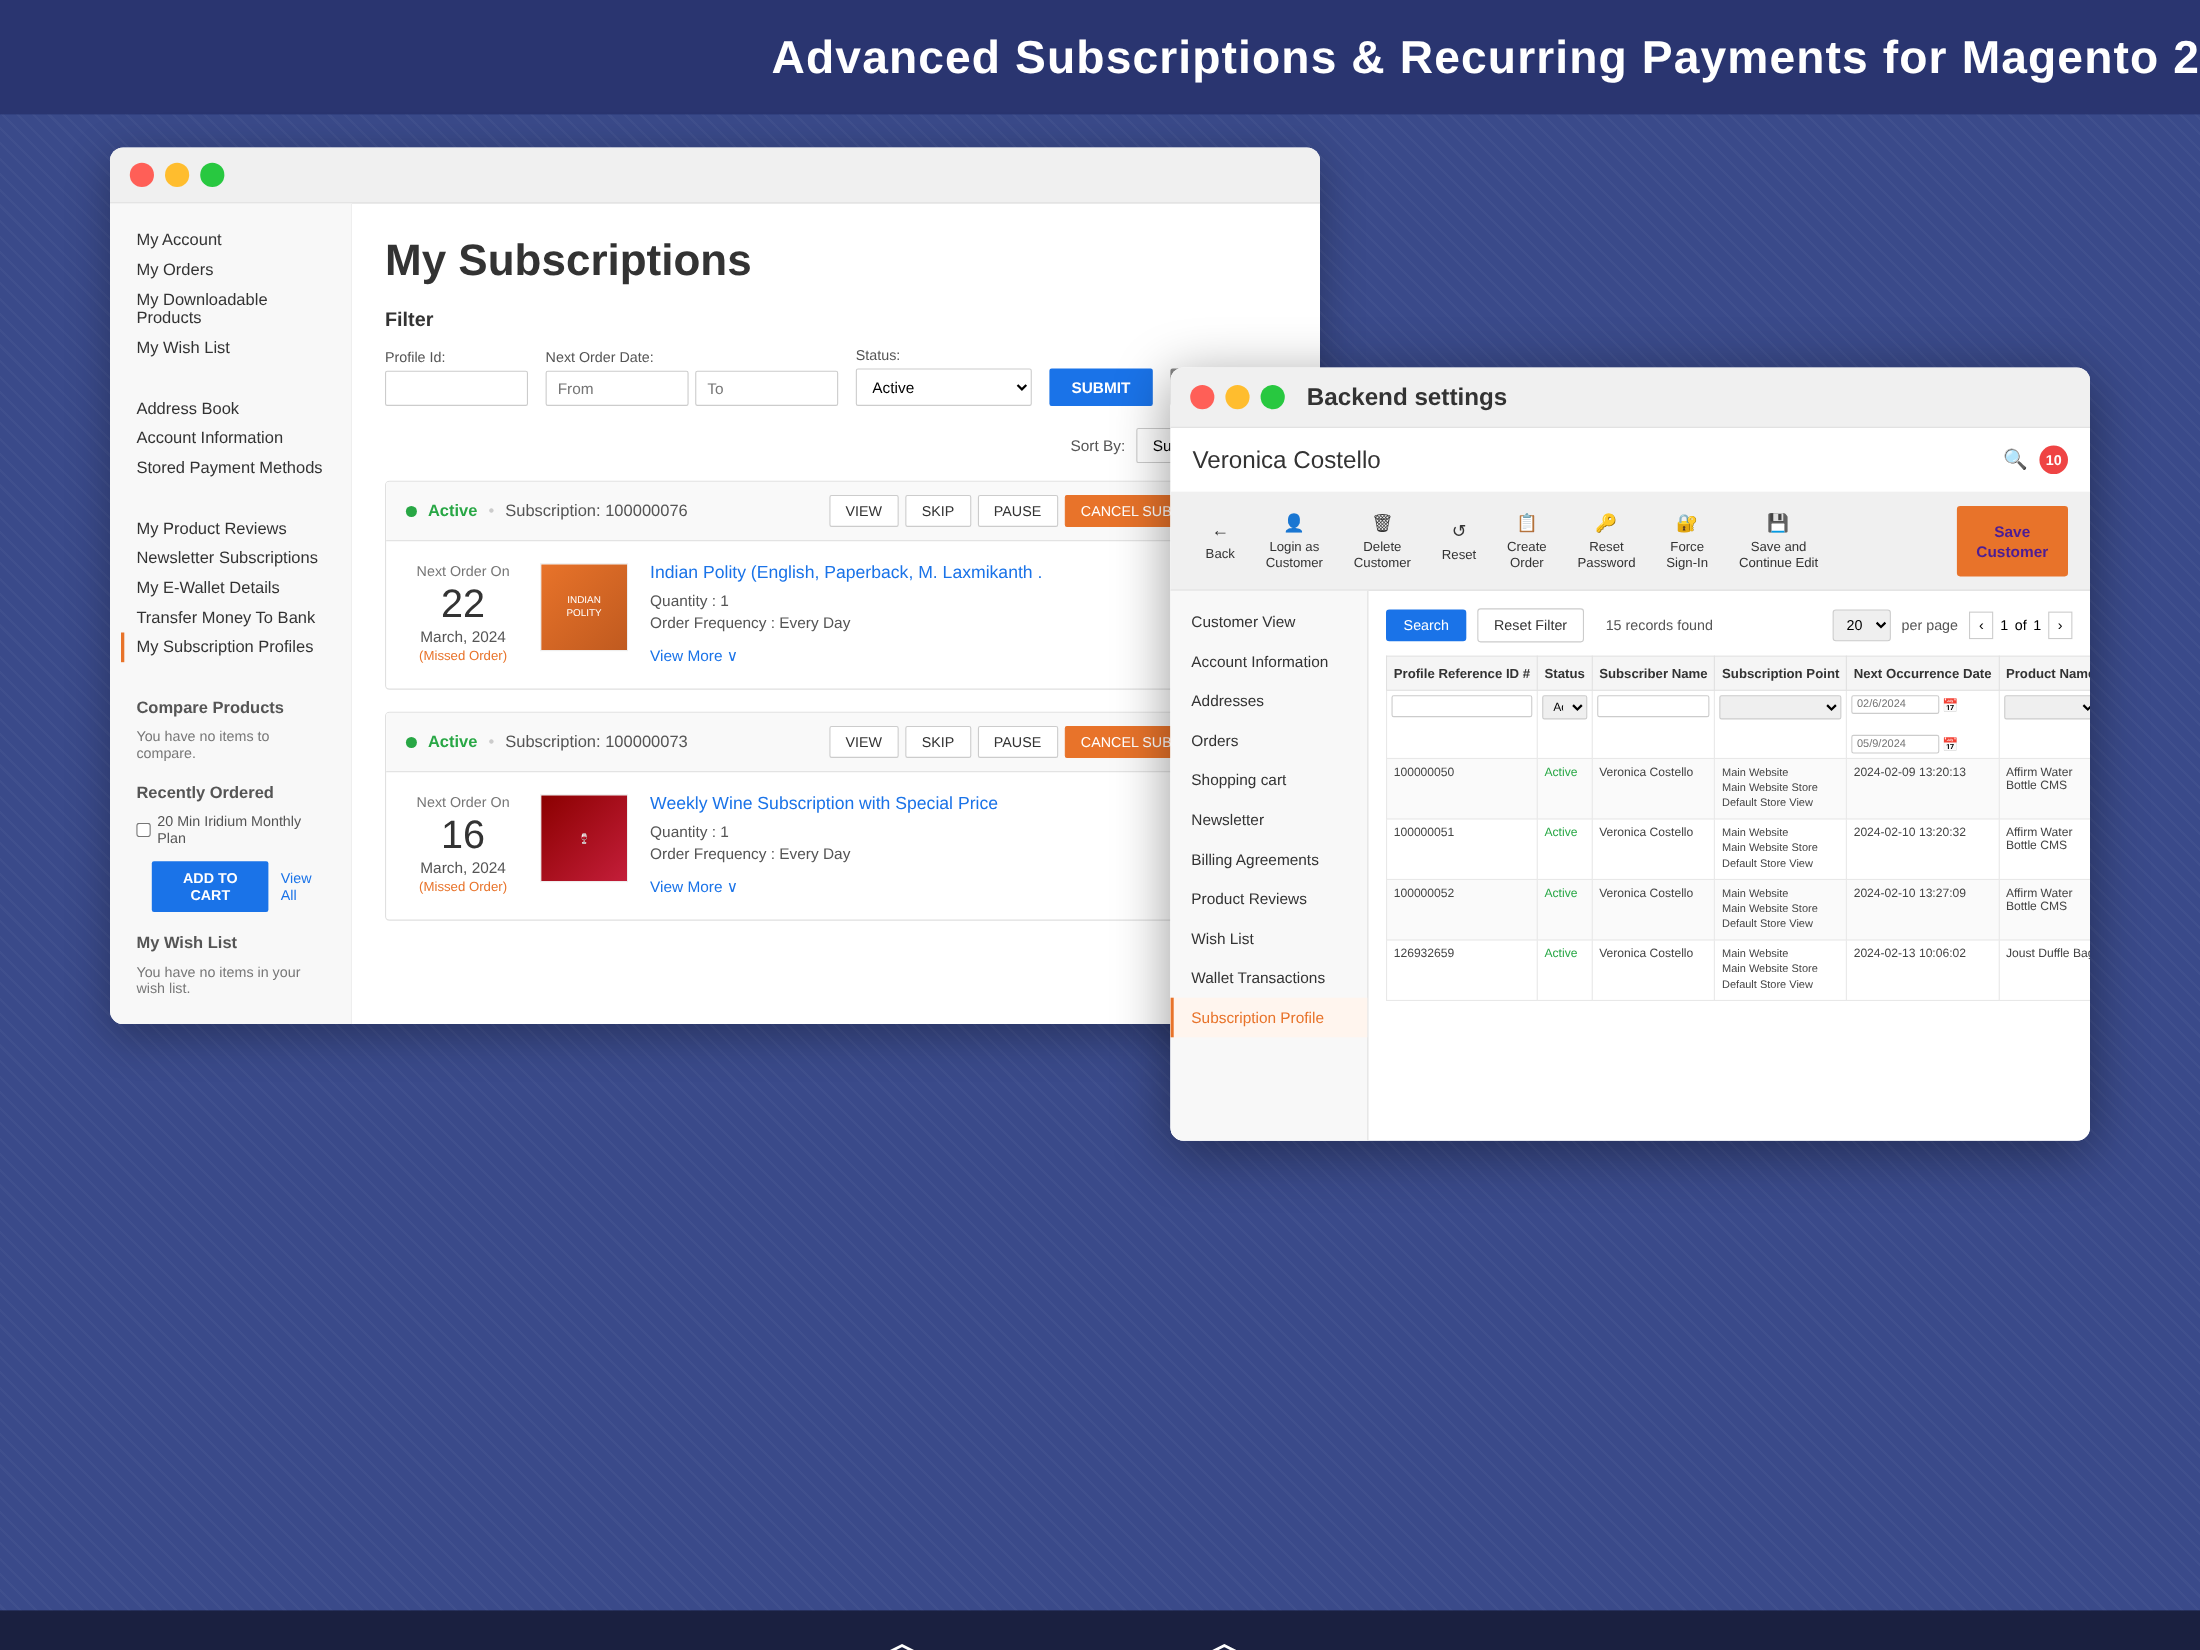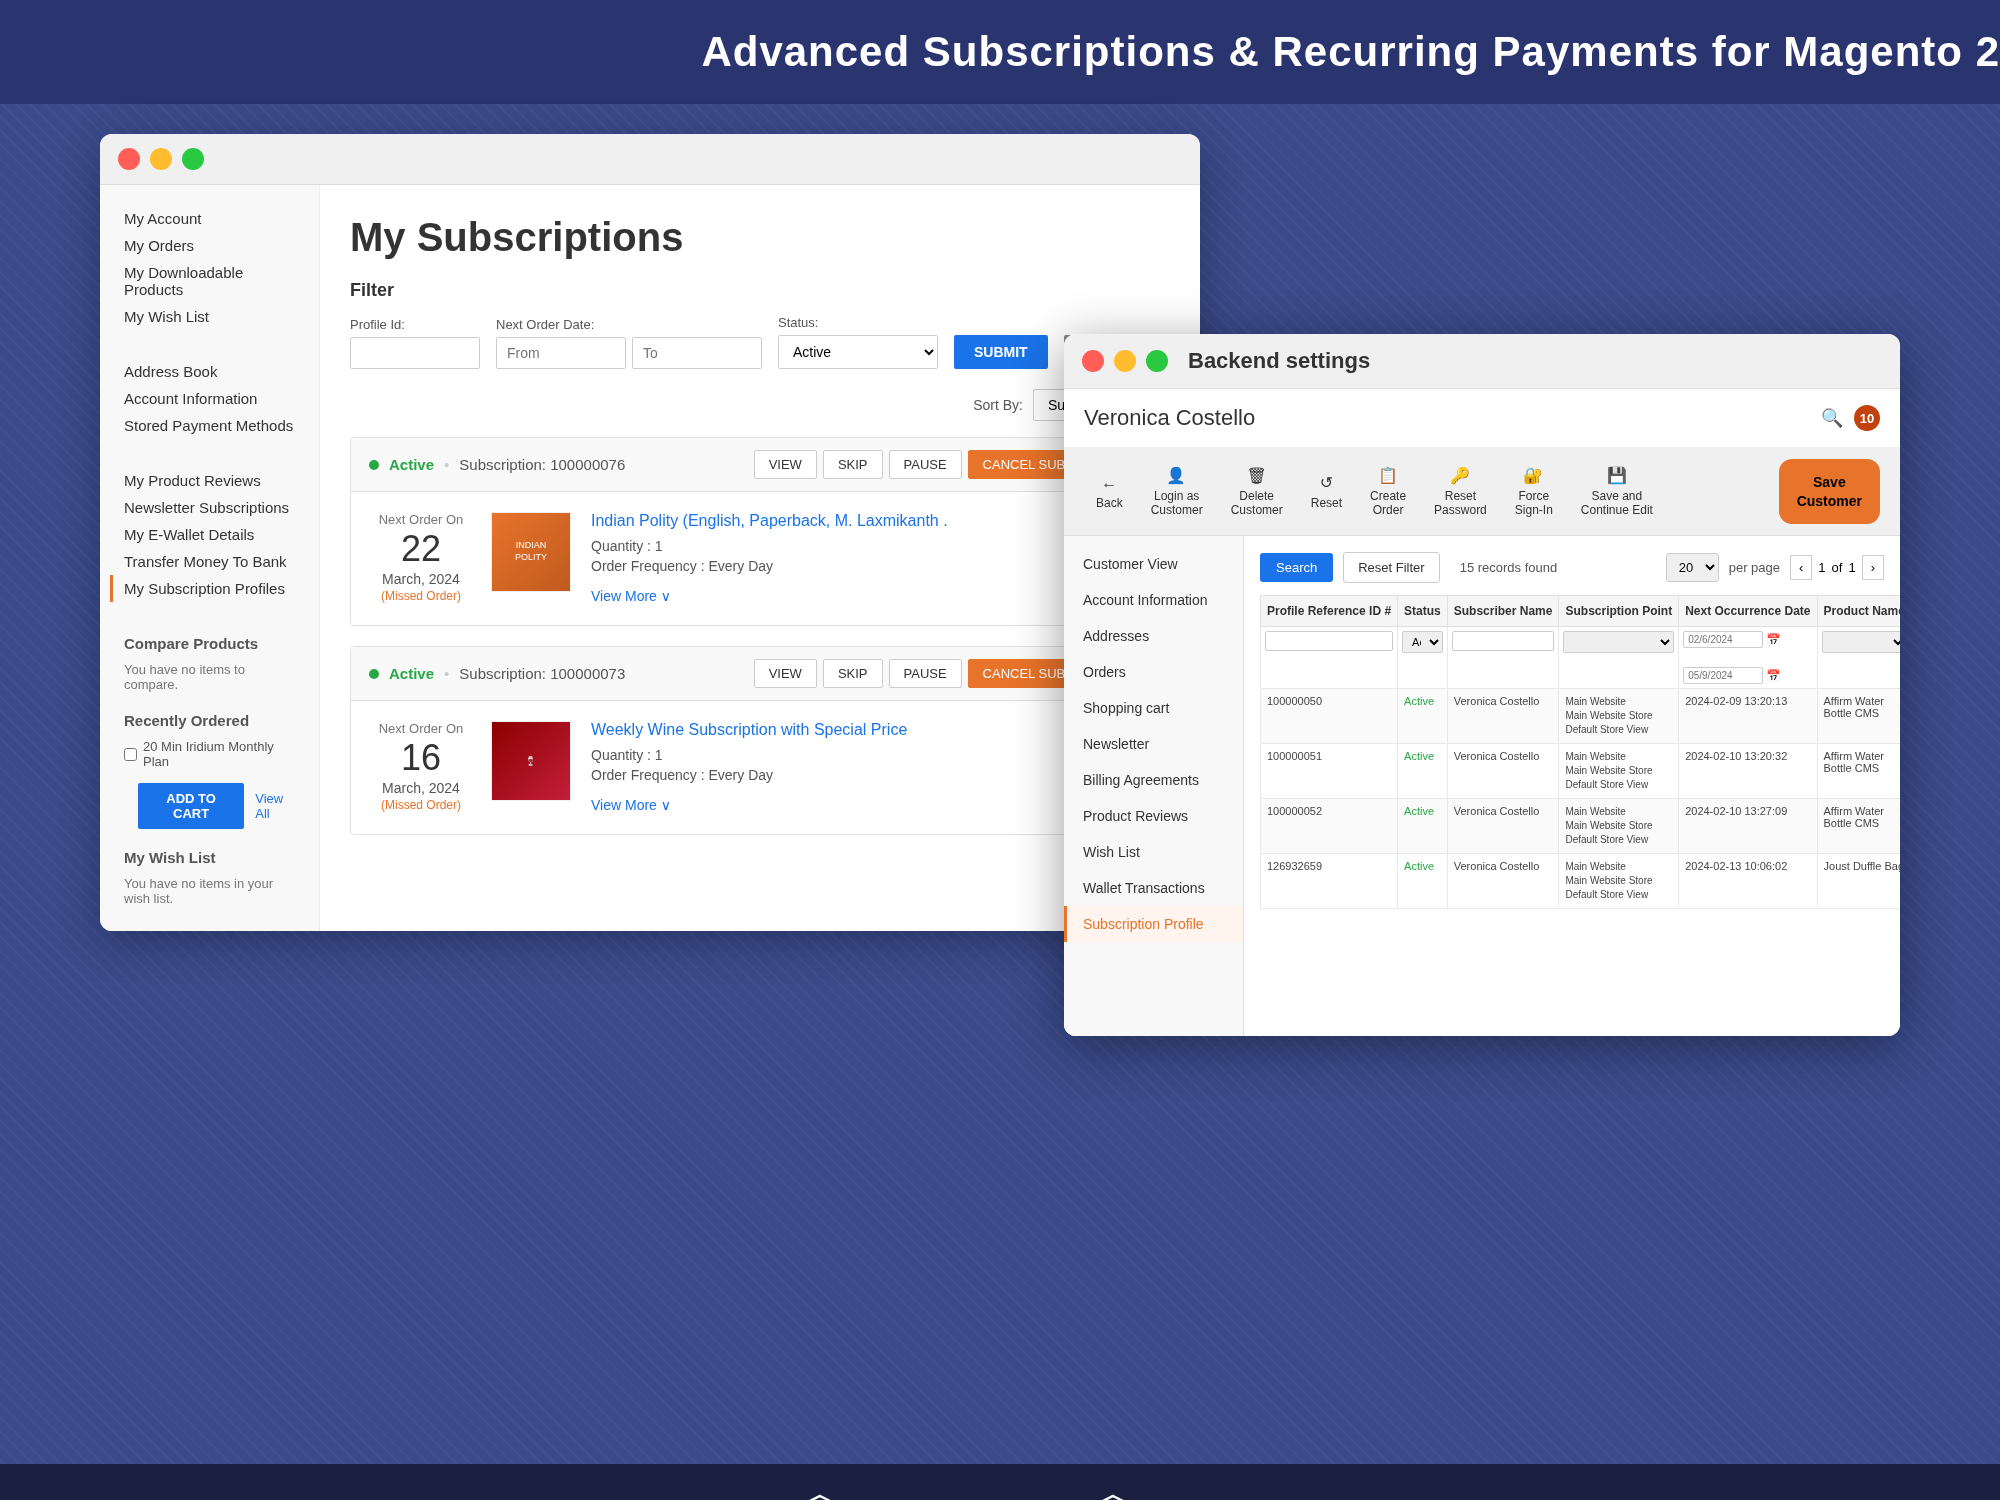--- a/index.html
+++ b/index.html
@@ -444,21 +444,21 @@
       align-items: center;
     }
     .search-icon-btn {
       background: none;
       border: none;
       cursor: pointer;
       font-size: 18px;
       color: #555;
     }
     .notification-badge {
-      background: #c2410c;
+      background: #ef4444;
       color: white;
       border-radius: 50%;
       width: 26px;
       height: 26px;
       display: flex;
       align-items: center;
       justify-content: center;
       font-size: 13px;
       font-weight: bold;
     }
@@ -483,27 +483,27 @@
       cursor: pointer;
       border: none;
       background: none;
       gap: 4px;
     }
     .toolbar-btn-icon {
       font-size: 16px;
     }
     .save-customer-btn {
       background: #e8732a;
-      color: #000000;
+      color: #4c1d95;
       border: none;
       padding: 14px 18px;
       font-size: 14px;
       font-weight: bold;
       cursor: pointer;
-      border-radius: 13px;
+      border-radius: 3px;
       margin-left: auto;
       line-height: 1.3;
       text-align: center;
     }
 
     
     .backend-table-area {
       display: flex;
       min-height: 500px;
     }

